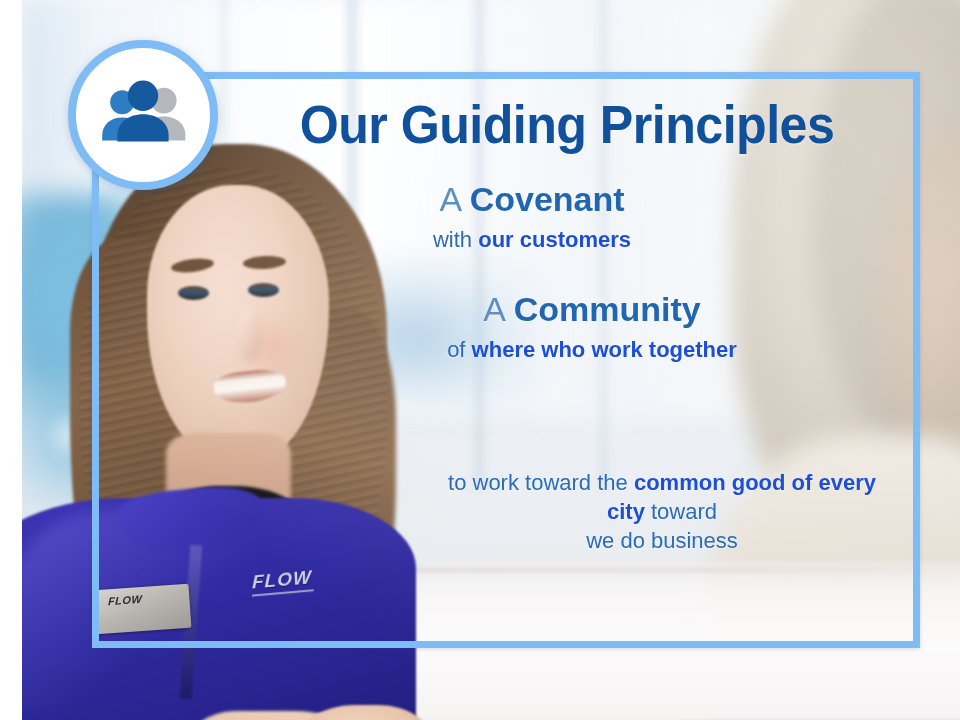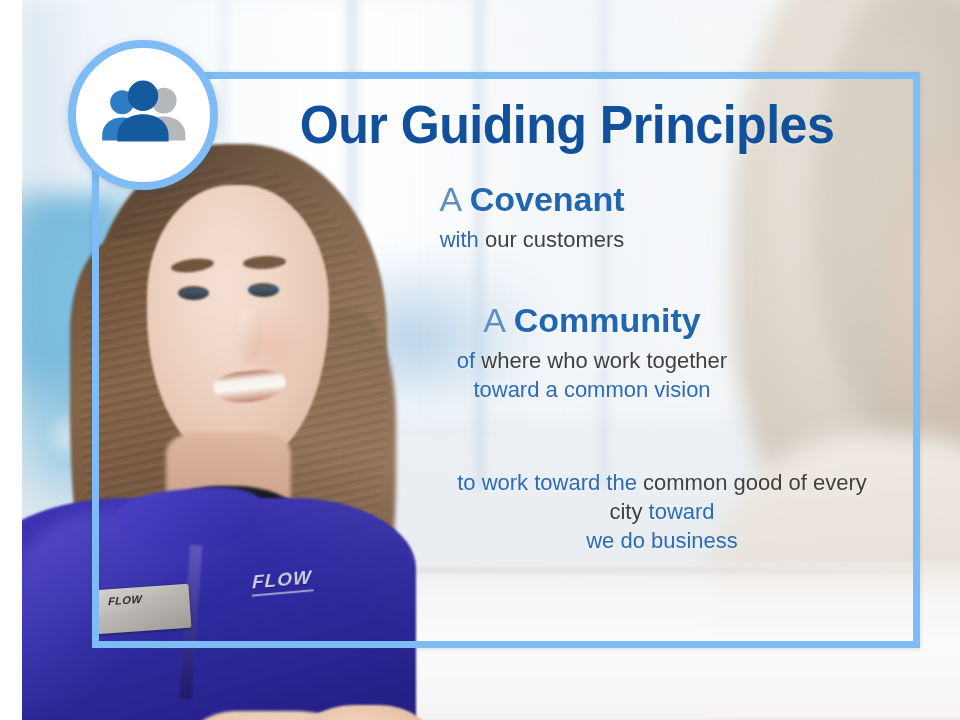--- a/index.html
+++ b/index.html
@@ -381,27 +381,27 @@
   .p-head .lite { font-weight:400; color:#5d8fc4; }
   .p-head .bold { font-weight:700; color:#2166b0; }
 
   .p-sub {
     font-family:"Liberation Sans", sans-serif;
     font-size:22px; line-height:1.32;
     font-weight:400;
     color:#2b6cb8;
     text-shadow:0 1px 2px rgba(255,255,255,.5);
   }
-  .p-sub b { font-weight:400; color:#404040; }
+  .p-sub b { font-weight:700; color:#1d4ed8; }
 
   
   #p1 { left:300px; top:182px; width:420px; text-align:center; }
   #p1 .p-sub { margin-top:8px; }
 
-  #p2 { left:360px; top:303px; width:420px; text-align:center; }
+  #p2 { left:360px; top:292px; width:420px; text-align:center; }
   #p2 .p-sub { margin-top:8px; }
 
   #p3 { left:420px; top:458px; width:440px; text-align:center; }
   #p3 .p-sub { margin-top:10px; }
 </style>
 </head>
 <body>
 
 <div id="stage">
 
@@ -495,21 +495,20 @@
       </div>
     </div>
 
     <div class="principle" id="p2">
       <div class="p-head">
         <span class="lite">A</span>
         <span class="bold">Community</span>
       </div>
       <div class="p-sub">
         <span>of </span><b>where who work together</b><span></span>
-        <div>toward a common vision</div>
       </div>
     </div>
 
     <div class="principle" id="p3">
       <div class="p-sub">
         <span>to work toward the </span><b>common good of every city</b><span> toward</span>
         <div>we do business</div>
       </div>
     </div>
 

